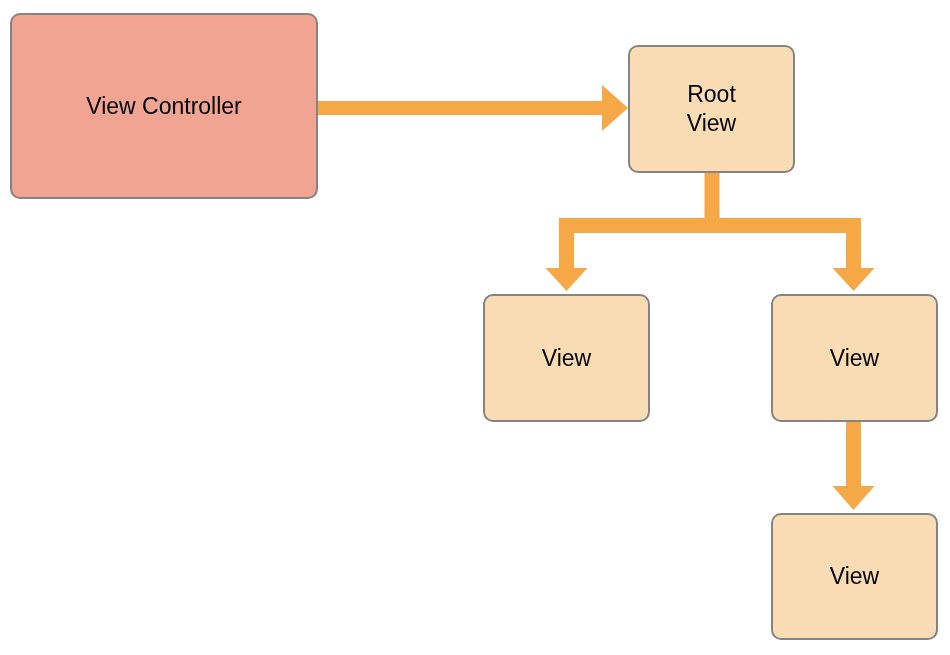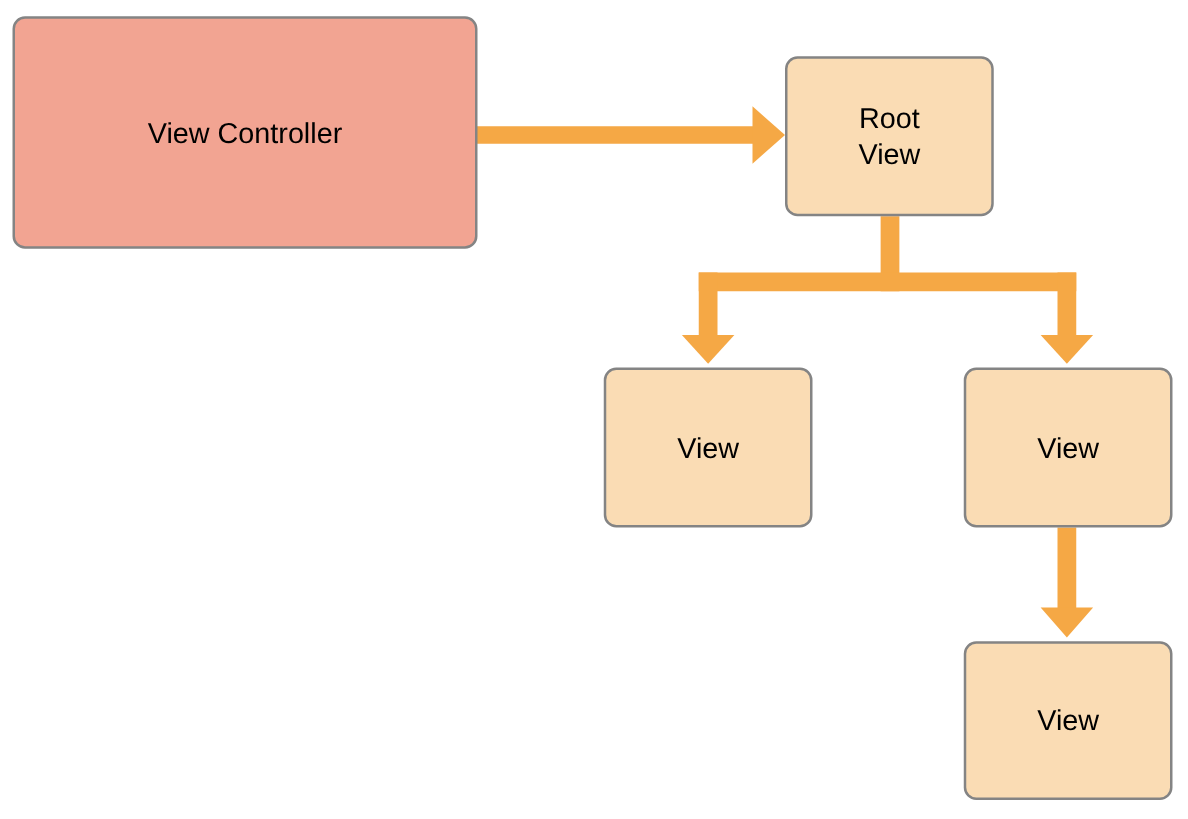--- a/index.html
+++ b/index.html
@@ -37,21 +37,21 @@
     align-items: center;
     justify-content: center;
     text-align: center;
     color: var(--text);
     font-size: 23px;
     line-height: 29px;
   }
   .node .label { white-space: pre-line; }
   .node--controller {
     left: 10px; top: 13px;
-    width: 372px; height: 186px;
+    width: 308px; height: 186px;
     background: var(--controller_fill);
   }
   .node--view { background: var(--view_fill); }
   .node--root-view   { left: 628px; top: 45px;  width: 167px; height: 128px; }
   .node--view-left   { left: 483px; top: 294px; width: 167px; height: 128px; }
   .node--view-right  { left: 771px; top: 294px; width: 167px; height: 128px; }
   .node--view-bottom { left: 771px; top: 513px; width: 167px; height: 127px; }
 </style>
 </head>
 <body>

